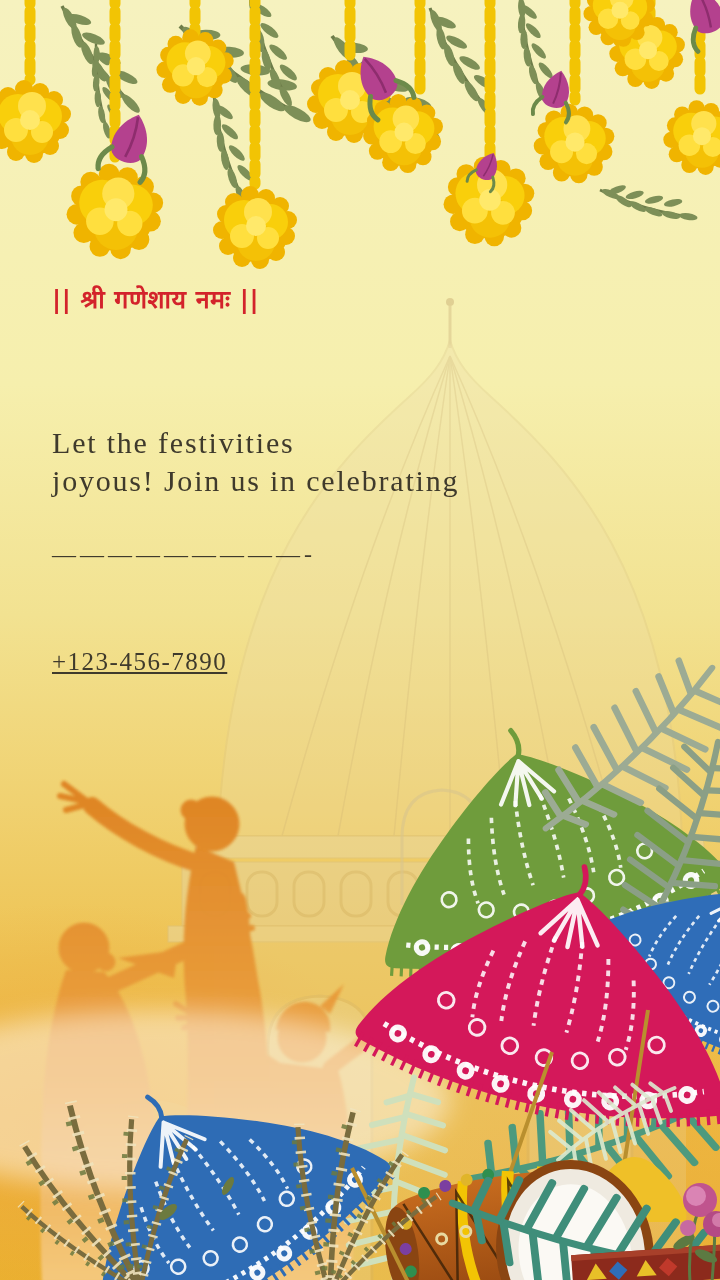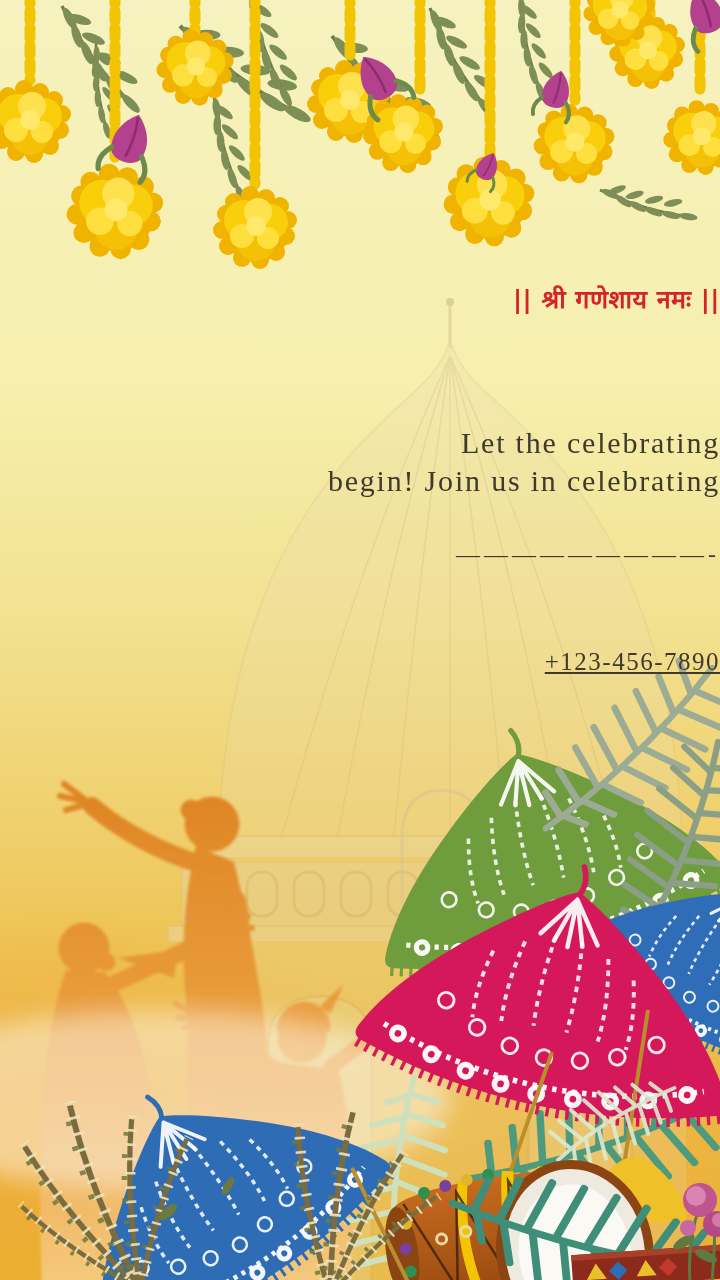--- a/index.html
+++ b/index.html
@@ -6,21 +6,21 @@
   .card{
     position:relative;width:720px;height:1280px;overflow:hidden;
     background:
       radial-gradient(460px 320px at 10% 88%, rgba(238,158,56,.55), rgba(238,158,56,0) 70%),
       radial-gradient(420px 300px at 88% 94%, rgba(236,170,66,.45), rgba(236,170,66,0) 70%),
       linear-gradient(180deg,#f6f2bf 0%,#f6efad 30%,#f2e291 48%,#f0d272 62%,#eec353 75%,#edb93f 88%,#eab32f 100%);
     font-family:"Liberation Serif",serif;
   }
   .layer{position:absolute;left:0;top:0;width:720px;height:1280px;pointer-events:none;}
   .z1{z-index:1}.z2{z-index:2}.z3{z-index:3}
-  .txt{position:absolute;left:4px;right:0;text-align:right;z-index:4;margin-left:48px;}
+  .txt{position:absolute;left:4px;right:0;text-align:left;z-index:4;margin-left:48px;}
   .blessing{
     top:281px;color:var(--blessing-red,#d3232b);
     font-family:"DejaVu Sans","Liberation Sans",sans-serif;
     font-weight:700;font-size:25px;letter-spacing:.5px;
   }
   .headline{
     top:424px;color:var(--body-text,#3f3a2c);
     font-size:30px;line-height:38px;letter-spacing:1.8px;
   }
   .dashes{
@@ -382,20 +382,20 @@
       <use href="#bud" transform="translate(378,80) rotate(-32) scale(1.25)"></use>
       <use href="#bud" transform="translate(556,92) rotate(14)"></use>
       <use href="#bud" transform="translate(706,14) rotate(-20) scale(1.2)"></use>
       <use href="#bud" transform="translate(487,168) rotate(24) scale(0.75)"></use>
     </g>
   </svg>
 
   <div class="txt blessing">|| श्री गणेशाय नमः ||</div>
 
   <div class="txt headline">
-    <div>Let the celebrating</div>
-    <div>begin! Join us in celebrating</div>
+    <div>Let the festivities</div>
+    <div>joyous! Join us in celebrating</div>
   </div>
 
   <div class="txt dashes">—————————-</div>
   <div class="txt phone">+123-456-7890</div>
 
 </div>
 
 </body></html>

